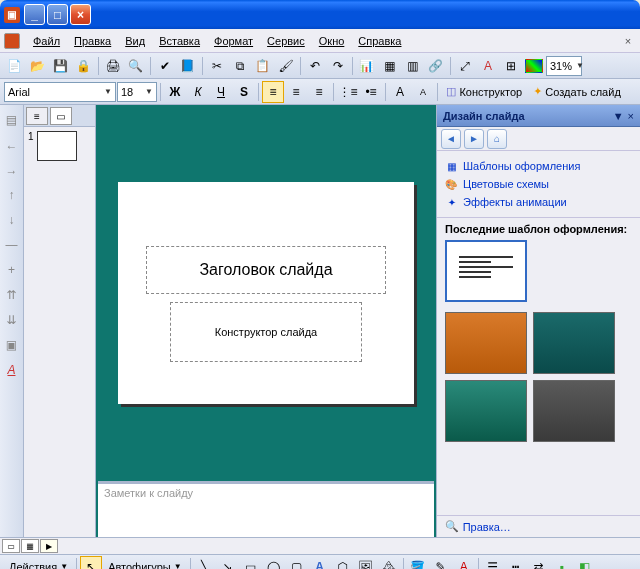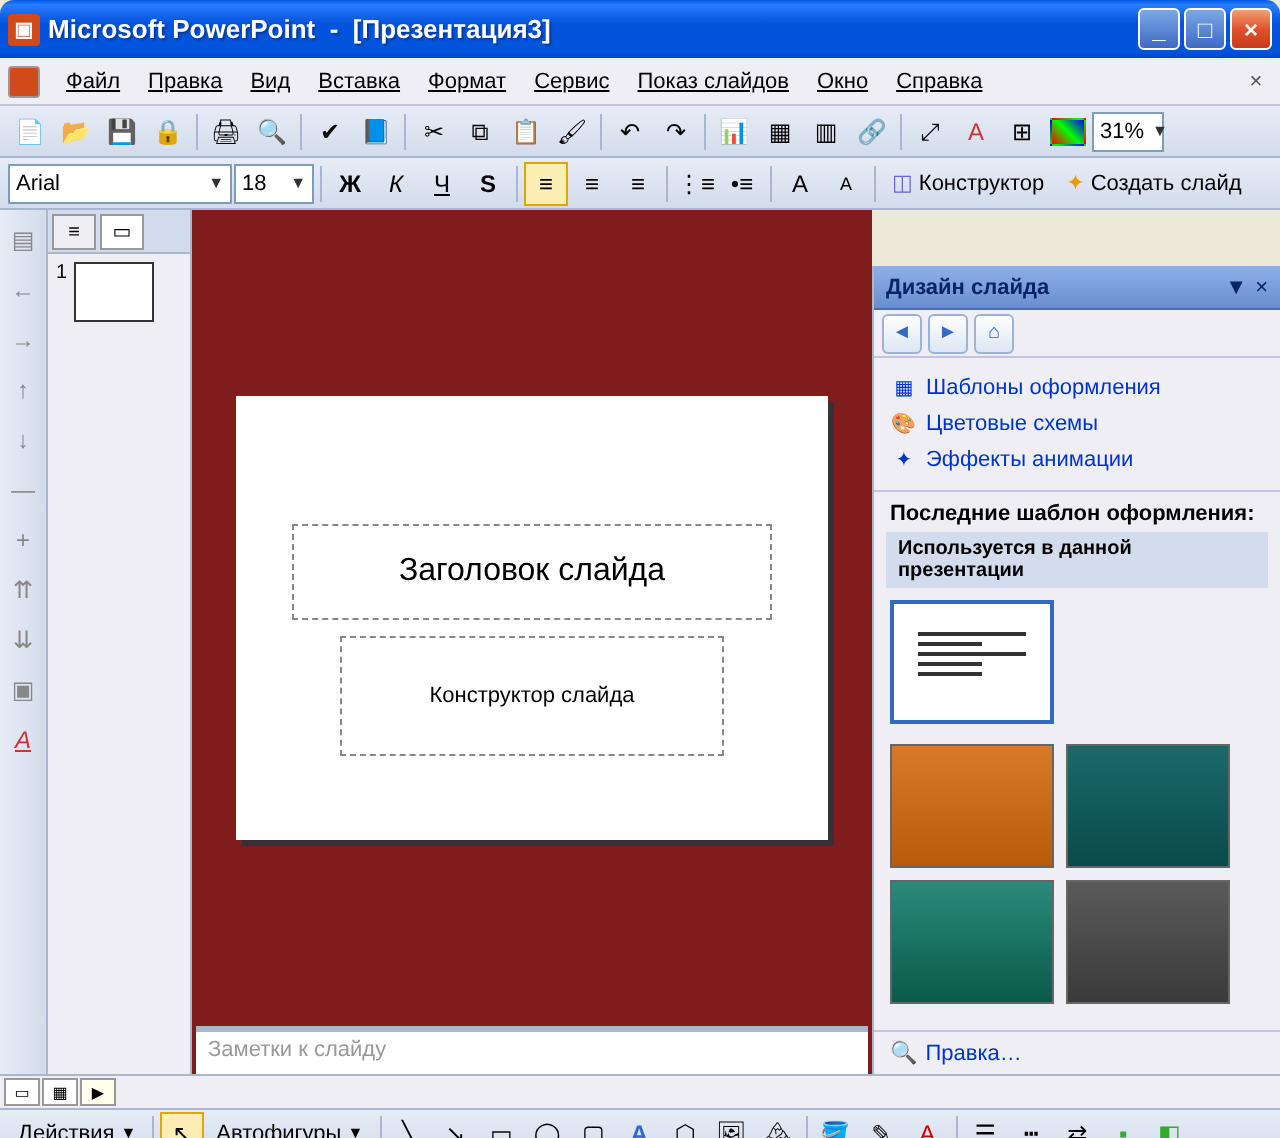--- a/index.html
+++ b/index.html
@@ -35,31 +35,31 @@
 
 
 .main { display: flex; height: 432px; }
 .outline-pane { width: 72px; background: #eeeef4; border-right: 1px solid #a9b6ce; }
 .outline-tabs { height: 22px; display: flex; gap: 2px; padding: 2px; background: #d3dcec; border-bottom: 1px solid #a9b6ce; }
 .outline-tabs .otab { width: 22px; height: 18px; background: #eeeef4; border: 1px solid #999; display: flex; align-items: center; justify-content: center; font-size: 10px; }
 .outline-list { padding: 4px; }
 .outline-list .thumb-row { display: flex; align-items: flex-start; gap: 3px; font-size: 10px; }
 .outline-list .mini-slide { width: 40px; height: 30px; background: white; border: 1px solid #333; }
 
-.slide-area { flex: 1; background: #7f1d1d; position: relative; display: flex; flex-direction: column; justify-content: center; }
+.slide-area { flex: 1; background: #0f766e; position: relative; display: flex; flex-direction: column; justify-content: center; }
 .slide-canvas-wrap { flex: 1; display: flex; align-items: center; justify-content: center; }
 .slide-canvas { width: 296px; height: 222px; background: white; box-shadow: 3px 3px 0 #333; position: relative; }
 .placeholder { position: absolute; border: 1px dashed #888; display: flex; align-items: center; justify-content: center; text-align: center; }
 .ph-title { left: 28px; top: 64px; width: 240px; height: 48px; font-size: 16px; }
 .ph-sub { left: 52px; top: 120px; width: 192px; height: 60px; font-size: 11px; }
 
-.notes-area { height: 24px; background: white; border-top: 3px solid #a9b6ce; margin: 0 2px; padding: 3px 6px; font-size: 11px; color: #999; }
-
-
-.taskpane { width: 204px; background: #eeeef4; border-left: 1px solid #a9b6ce; display: flex; flex-direction: column; margin-top: 28px; }
+.notes-area { height: 56px; background: white; border-top: 3px solid #a9b6ce; margin: 0 2px; padding: 3px 6px; font-size: 11px; color: #999; }
+
+
+.taskpane { width: 204px; background: #eeeef4; border-left: 1px solid #a9b6ce; display: flex; flex-direction: column; }
 .tp-header { height: 22px; background: linear-gradient(to bottom, #8db0e8, #6a8ece); color: #0a246a; font-weight: bold; font-size: 11px; display: flex; align-items: center; padding: 0 6px; border-bottom: 1px solid #4a6da8; }
 .tp-header .tp-ctrls { margin-left: auto; display: flex; gap: 4px; font-weight: normal; }
 .tp-nav { height: 24px; display: flex; align-items: center; padding: 2px 4px; gap: 3px; border-bottom: 1px solid #c6c3de; }
 .tp-nav .navbtn { width: 20px; height: 20px; border: 1px solid #9bb3d6; border-radius: 3px; background: linear-gradient(#fff,#dce6f4); display: flex; align-items: center; justify-content: center; font-size: 10px; color: #316ac5; }
 .tp-links { padding: 6px 8px; font-size: 11px; border-bottom: 1px solid #c6c3de; }
 .tp-links .link { color: #0033cc; padding: 2px 0; display: flex; align-items: center; gap: 4px; cursor: default; }
 .tp-links .link .licon { width: 14px; height: 14px; display: inline-flex; align-items: center; justify-content: center; font-size: 10px; }
 .tp-section-label { padding: 5px 8px 3px; font-size: 11px; font-weight: bold; }
 .tp-templates { padding: 0 6px 6px; overflow-y: auto; flex: 1; }
 .tp-group { font-size: 10px; font-weight: bold; background: #d3dcec; padding: 3px 6px; margin-bottom: 4px; }
@@ -76,39 +76,35 @@
 .viewbtns .vbtn { width: 18px; height: 14px; border: 1px solid #999; background: #fff; font-size: 8px; display: flex; align-items: center; justify-content: center; }
 
 
 .drawbar { height: 24px; background: linear-gradient(to bottom, #e7ecf6, #d3dcec); border-bottom: 1px solid #a9b6ce; display: flex; align-items: center; padding: 0 4px; gap: 1px; font-size: 11px; }
 </style>
 </head>
 <body>
 
 <div class="titlebar">
   <div class="app-icon">▣</div>
-  <div class="title">
-    <span>Microsoft PowerPoint</span>&nbsp; - &nbsp;<span>[Презентация3]</span>
-  </div>
   <div class="win-btns">
     <div class="wbtn min">_</div>
     <div class="wbtn max">□</div>
     <div class="wbtn close">×</div>
   </div>
 </div>
 
 <div class="menubar">
   <div class="doc-icon"></div>
   <div class="mitem"><span class="u">Файл</span></div>
   <div class="mitem"><span class="u">Правка</span></div>
   <div class="mitem"><span class="u">Вид</span></div>
   <div class="mitem"><span class="u">Вставка</span></div>
   <div class="mitem"><span class="u">Формат</span></div>
   <div class="mitem"><span class="u">Сервис</span></div>
-  <div class="mitem"><span class="u">Показ слайдов</span></div>
   <div class="mitem"><span class="u">Окно</span></div>
   <div class="mitem"><span class="u">Справка</span></div>
   <div class="mdi-close">×</div>
 </div>
 
 <div class="toolbar">
   <div class="tbtn">📄</div>
   <div class="tbtn">📂</div>
   <div class="tbtn">💾</div>
   <div class="tbtn">🔒</div>
@@ -251,21 +247,20 @@
           <span class="licon">🎨</span>
           <span>Цветовые схемы</span>
         </div>
       <div class="link">
           <span class="licon">✦</span>
           <span>Эффекты анимации</span>
         </div>
     </div>
     <div class="tp-section-label">Последние шаблон оформления:</div>
     <div class="tp-templates">
-      <div class="tp-group">Используется в данной презентации</div>
       <div class="template-grid">
         <div class="template-thumb selected">
           <div class="tt-lines">
               <div class="ln"></div>
               <div class="ln short"></div>
               <div class="ln"></div>
               <div class="ln short"></div>
               <div class="ln short"></div>
             </div>
         </div>

